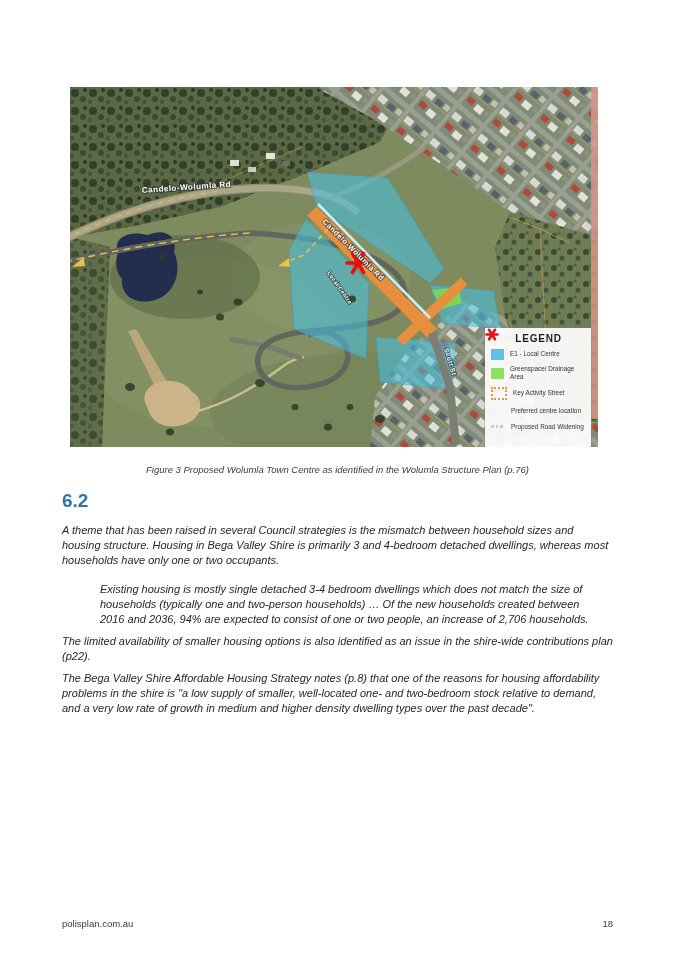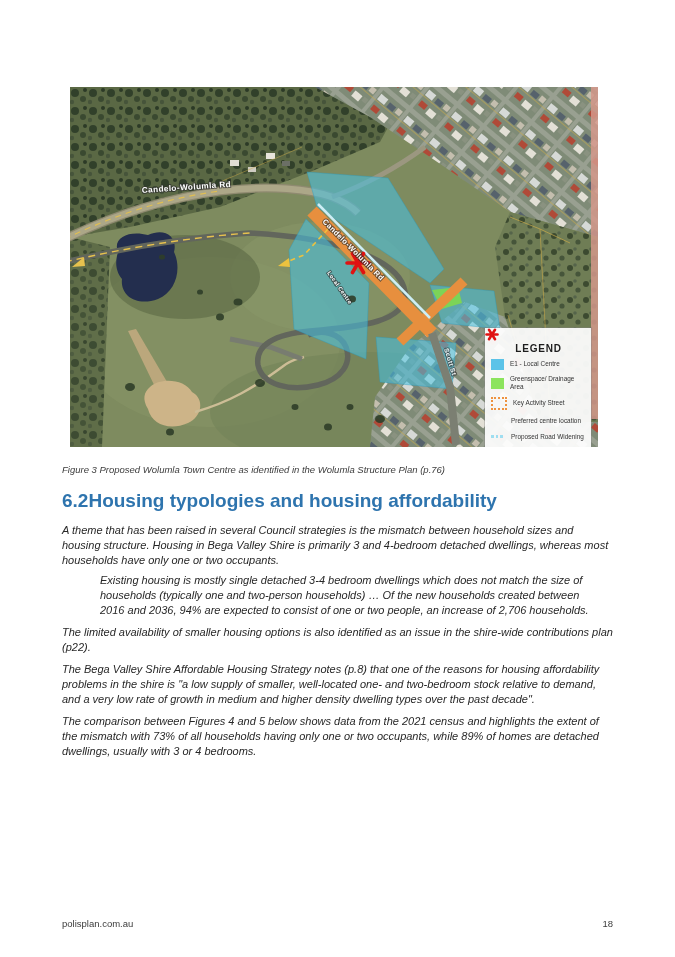--- a/index.html
+++ b/index.html
@@ -9,37 +9,37 @@
 
   
   .map{position:relative;margin-left:8px;width:528px;height:360px;overflow:hidden;background:#7e8b5f;}
   .map svg{position:absolute;left:0;top:0;}
   .map-label{fill:#ffffff;stroke:rgba(45,45,45,.65);stroke-width:2px;paint-order:stroke;
              font-weight:bold;letter-spacing:.4px;}
 
   
   .legend{position:absolute;left:415px;top:241px;width:106px;height:119px;
           background:rgba(252,252,252,.95);box-shadow:0 0 0 1px rgba(130,130,130,.35);
-          padding:15px 5px 2px 6px;box-sizing:border-box;}
+          padding:5px 5px 2px 6px;box-sizing:border-box;}
   .legend-title{text-align:center;font-weight:bold;font-size:10px;letter-spacing:.8px;color:#1d1d1d;margin-bottom:5px;}
   .legend-row{display:flex;align-items:center;gap:6px;margin-bottom:5px;}
   .legend-row .lbl{font-size:6.4px;color:#333;line-height:1.3;}
   .sw{flex:0 0 auto;width:13px;height:11px;}
   .sw-blue{background:#5bc3e8;}
   .sw-green{background:#8ce45e;}
   .sw-orange{width:12px;height:9px;background:transparent;border:2px dotted #ee9340;}
   .sw-ast{width:14px;height:13px;background:transparent;}
   .sw-dash{width:14px;height:3px;background:repeating-linear-gradient(90deg,#9fdef0 0 2.5px,transparent 2.5px 4.5px);}
 
   
-  .figcaption{margin-top:17px;font-style:italic;font-size:9.5px;color:#3c3c3c;}
+  .figcaption{margin-top:17px;font-style:italic;font-size:9.5px;color:#3c3c3c;text-align:center;}
   h2.section{margin:15px 0 0 0;display:flex;font-size:19px;font-weight:bold;color:#2e74ae;}
   .body p{margin:7px 0 0 0;font-size:11px;line-height:15px;color:#272727;font-style:italic;}
   .body p.first{margin-top:11px;}
-  blockquote{margin:5px 22px 0 38px;font-style:italic;font-size:11px;line-height:15px;color:#272727;}
+  blockquote{margin:14px 22px 0 38px;font-style:italic;font-size:11px;line-height:15px;color:#272727;}
 
   .footer{position:absolute;left:62px;top:918px;width:551px;display:flex;justify-content:space-between;
           font-size:9.5px;color:#3b3b3b;text-align:right;}
 </style>
 </head>
 <body>
 
 <div class="page">
   <div class="content">
 
@@ -193,29 +193,27 @@
           <span class="sw sw-dash"></span>
           <span class="lbl">Proposed Road Widening</span>
         </div>
       </div>
     </div>
 
     <div class="figcaption">Figure 3 Proposed Wolumla Town Centre as identified in the Wolumla Structure Plan (p.76)</div>
 
     <h2 class="section">
       <span>6.2</span>
-      <span>Housing typologies and housing affordability</span>
     </h2>
 
     <div class="body">
       <p class="first">A theme that has been raised in several Council strategies is the mismatch between household sizes and housing structure. Housing in Bega Valley Shire is primarily 3 and 4-bedroom detached dwellings, whereas most households have only one or two occupants.</p>
       <blockquote>Existing housing is mostly single detached 3-4 bedroom dwellings which does not match the size of households (typically one and two-person households) … Of the new households created between 2016 and 2036, 94% are expected to consist of one or two people, an increase of 2,706 households.</blockquote>
       <p>The limited availability of smaller housing options is also identified as an issue in the shire-wide contributions plan (p22).</p>
       <p>The Bega Valley Shire Affordable Housing Strategy notes (p.8) that one of the reasons for housing affordability problems in the shire is "a low supply of smaller, well-located one- and two-bedroom stock relative to demand, and a very low rate of growth in medium and higher density dwelling types over the past decade".</p>
-      <p>The comparison between Figures 4 and 5 below shows data from the 2021 census and highlights the extent of the mismatch with 73% of all households having only one or two occupants, while 89% of homes are detached dwellings, usually with 3 or 4 bedrooms.</p>
     </div>
   </div>
 
   <div class="footer">
     <span>polisplan.com.au</span>
     <span>18</span>
   </div>
 </div>
 
 </body></html>

